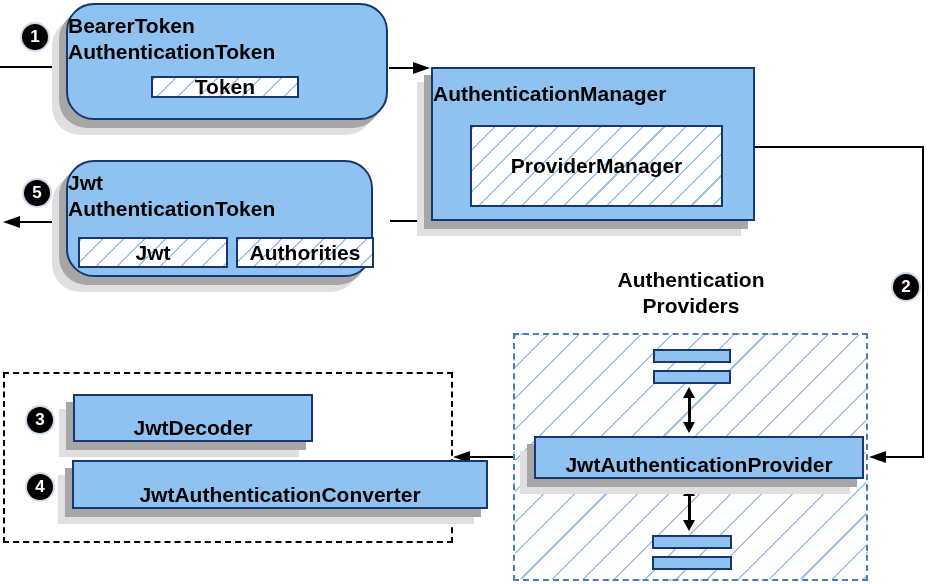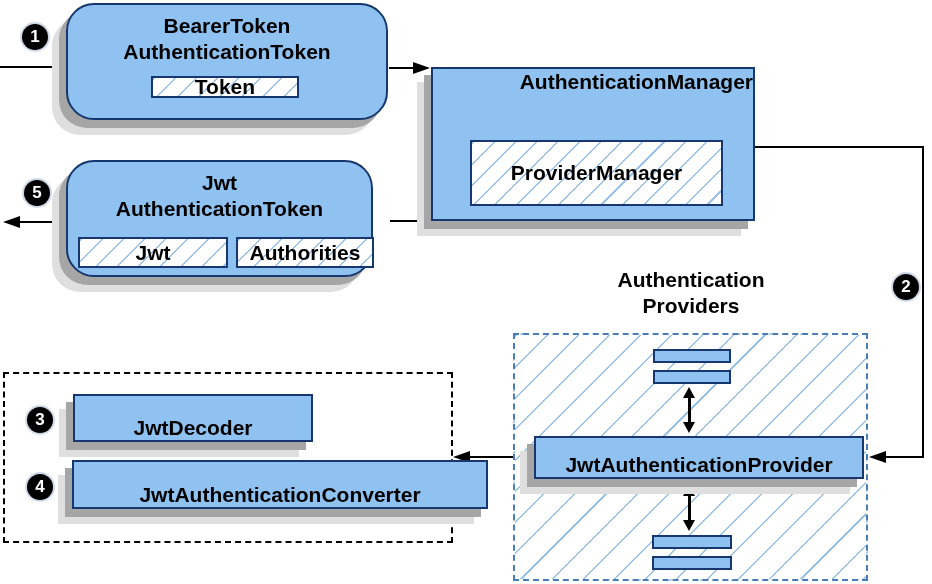--- a/index.html
+++ b/index.html
@@ -8,22 +8,22 @@
     font-family:"Liberation Sans", sans-serif; font-weight:bold; color:#000;
     overflow:hidden;
   }
   .line { position:absolute; background:var(--line-black,#000); }
   .node {
     position:absolute; background:var(--node-fill,#8FC2F0);
     border:2px solid var(--node-border,#17386E); box-sizing:border-box;
     box-shadow:-7px 8px 0 var(--shadow-dark,#A6A6A6), -14px 15px 0 var(--shadow-light,#DFDFDF);
   }
   .rounded { border-radius:28px; }
-  .title { text-align:center; font-size:21px; line-height:26px; padding-top:8px; }
-  .title-one { text-align:right; font-size:21px; line-height:26px; }
+  .title { font-size:21px; line-height:26px; padding-top:8px; }
+  .title-one { text-align:left; font-size:21px; line-height:26px; padding-top:12px; }
   .inner {
     position:absolute; background:#fff; border:2px solid var(--node-border,#17386E);
     box-sizing:border-box; display:flex; align-items:center; justify-content:center;
     font-size:21px;
   }
   .hatch-sm {
     background-image:repeating-linear-gradient(135deg,
       var(--hatch-line,#9CC3EA) 0, var(--hatch-line,#9CC3EA) 1.5px,
       transparent 1.5px, transparent 15px);
   }
@@ -122,21 +122,21 @@
     <div class="inner hatch-sm" style="left:10px;top:75px;width:150px;height:31px">
       <span>Jwt</span>
     </div>
     <div class="inner hatch-sm" style="left:168px;top:75px;width:138px;height:31px">
       <span>Authorities</span>
     </div>
   </div>
 
   <div class="node" style="left:431px;top:67px;width:324px;height:154px">
     <div class="title-one">AuthenticationManager</div>
-    <div class="inner hatch-sm" style="left:37px;top:71px;width:253px;height:66px">
+    <div class="inner hatch-sm" style="left:37px;top:56px;width:253px;height:82px">
       <span>ProviderManager</span>
     </div>
   </div>
 
   <div class="node flex-center" style="left:73px;top:394px;width:240px;height:48px;font-size:21px">
     <span>JwtDecoder</span>
   </div>
 
   <div class="node flex-center" style="left:72px;top:460px;width:416px;height:49px;font-size:21px">
     <span>JwtAuthenticationConverter</span>

